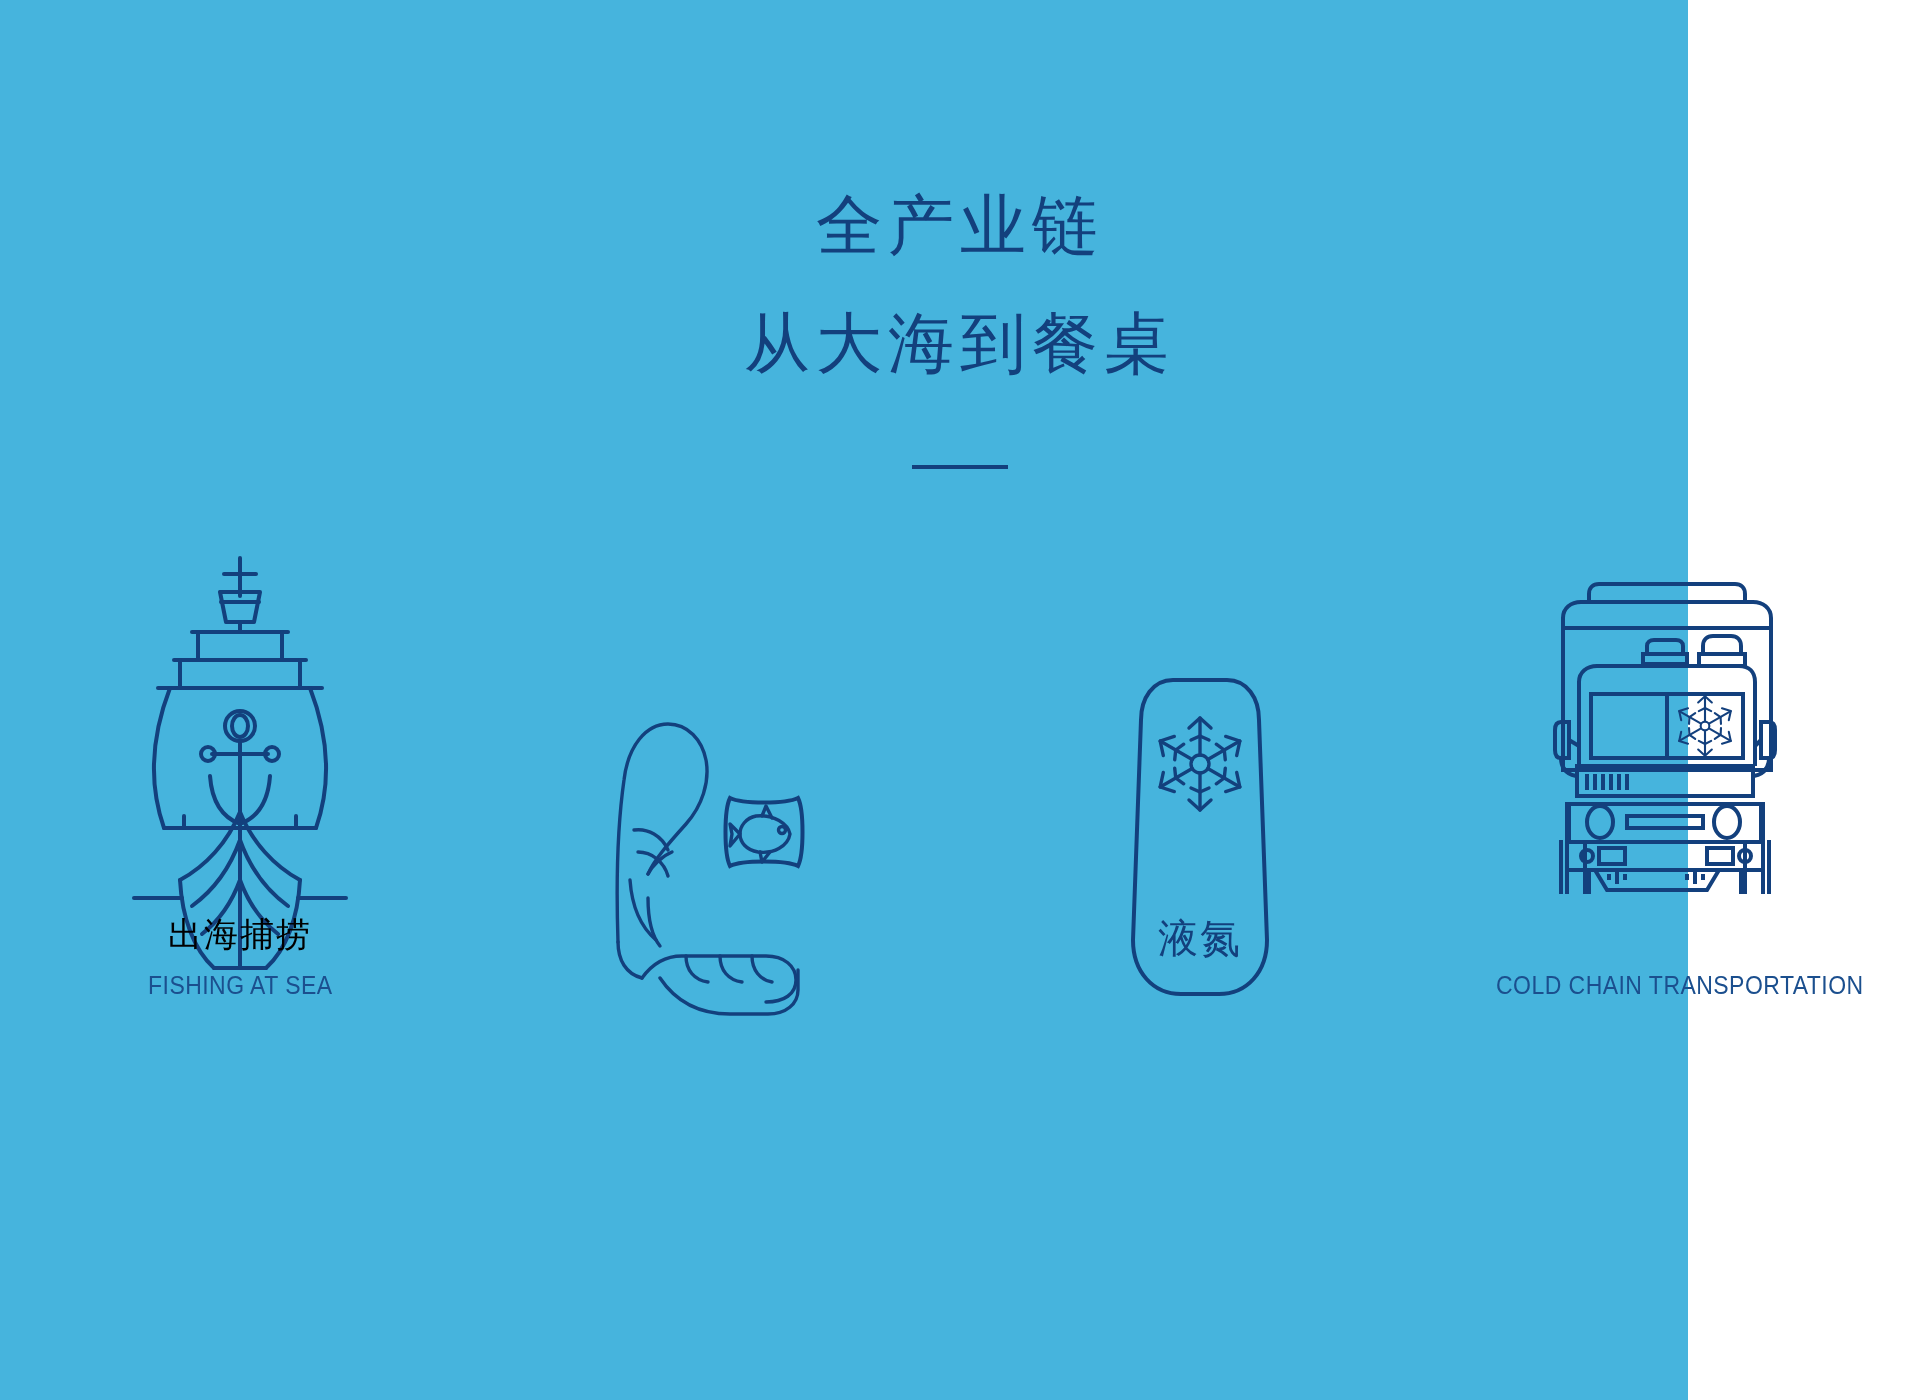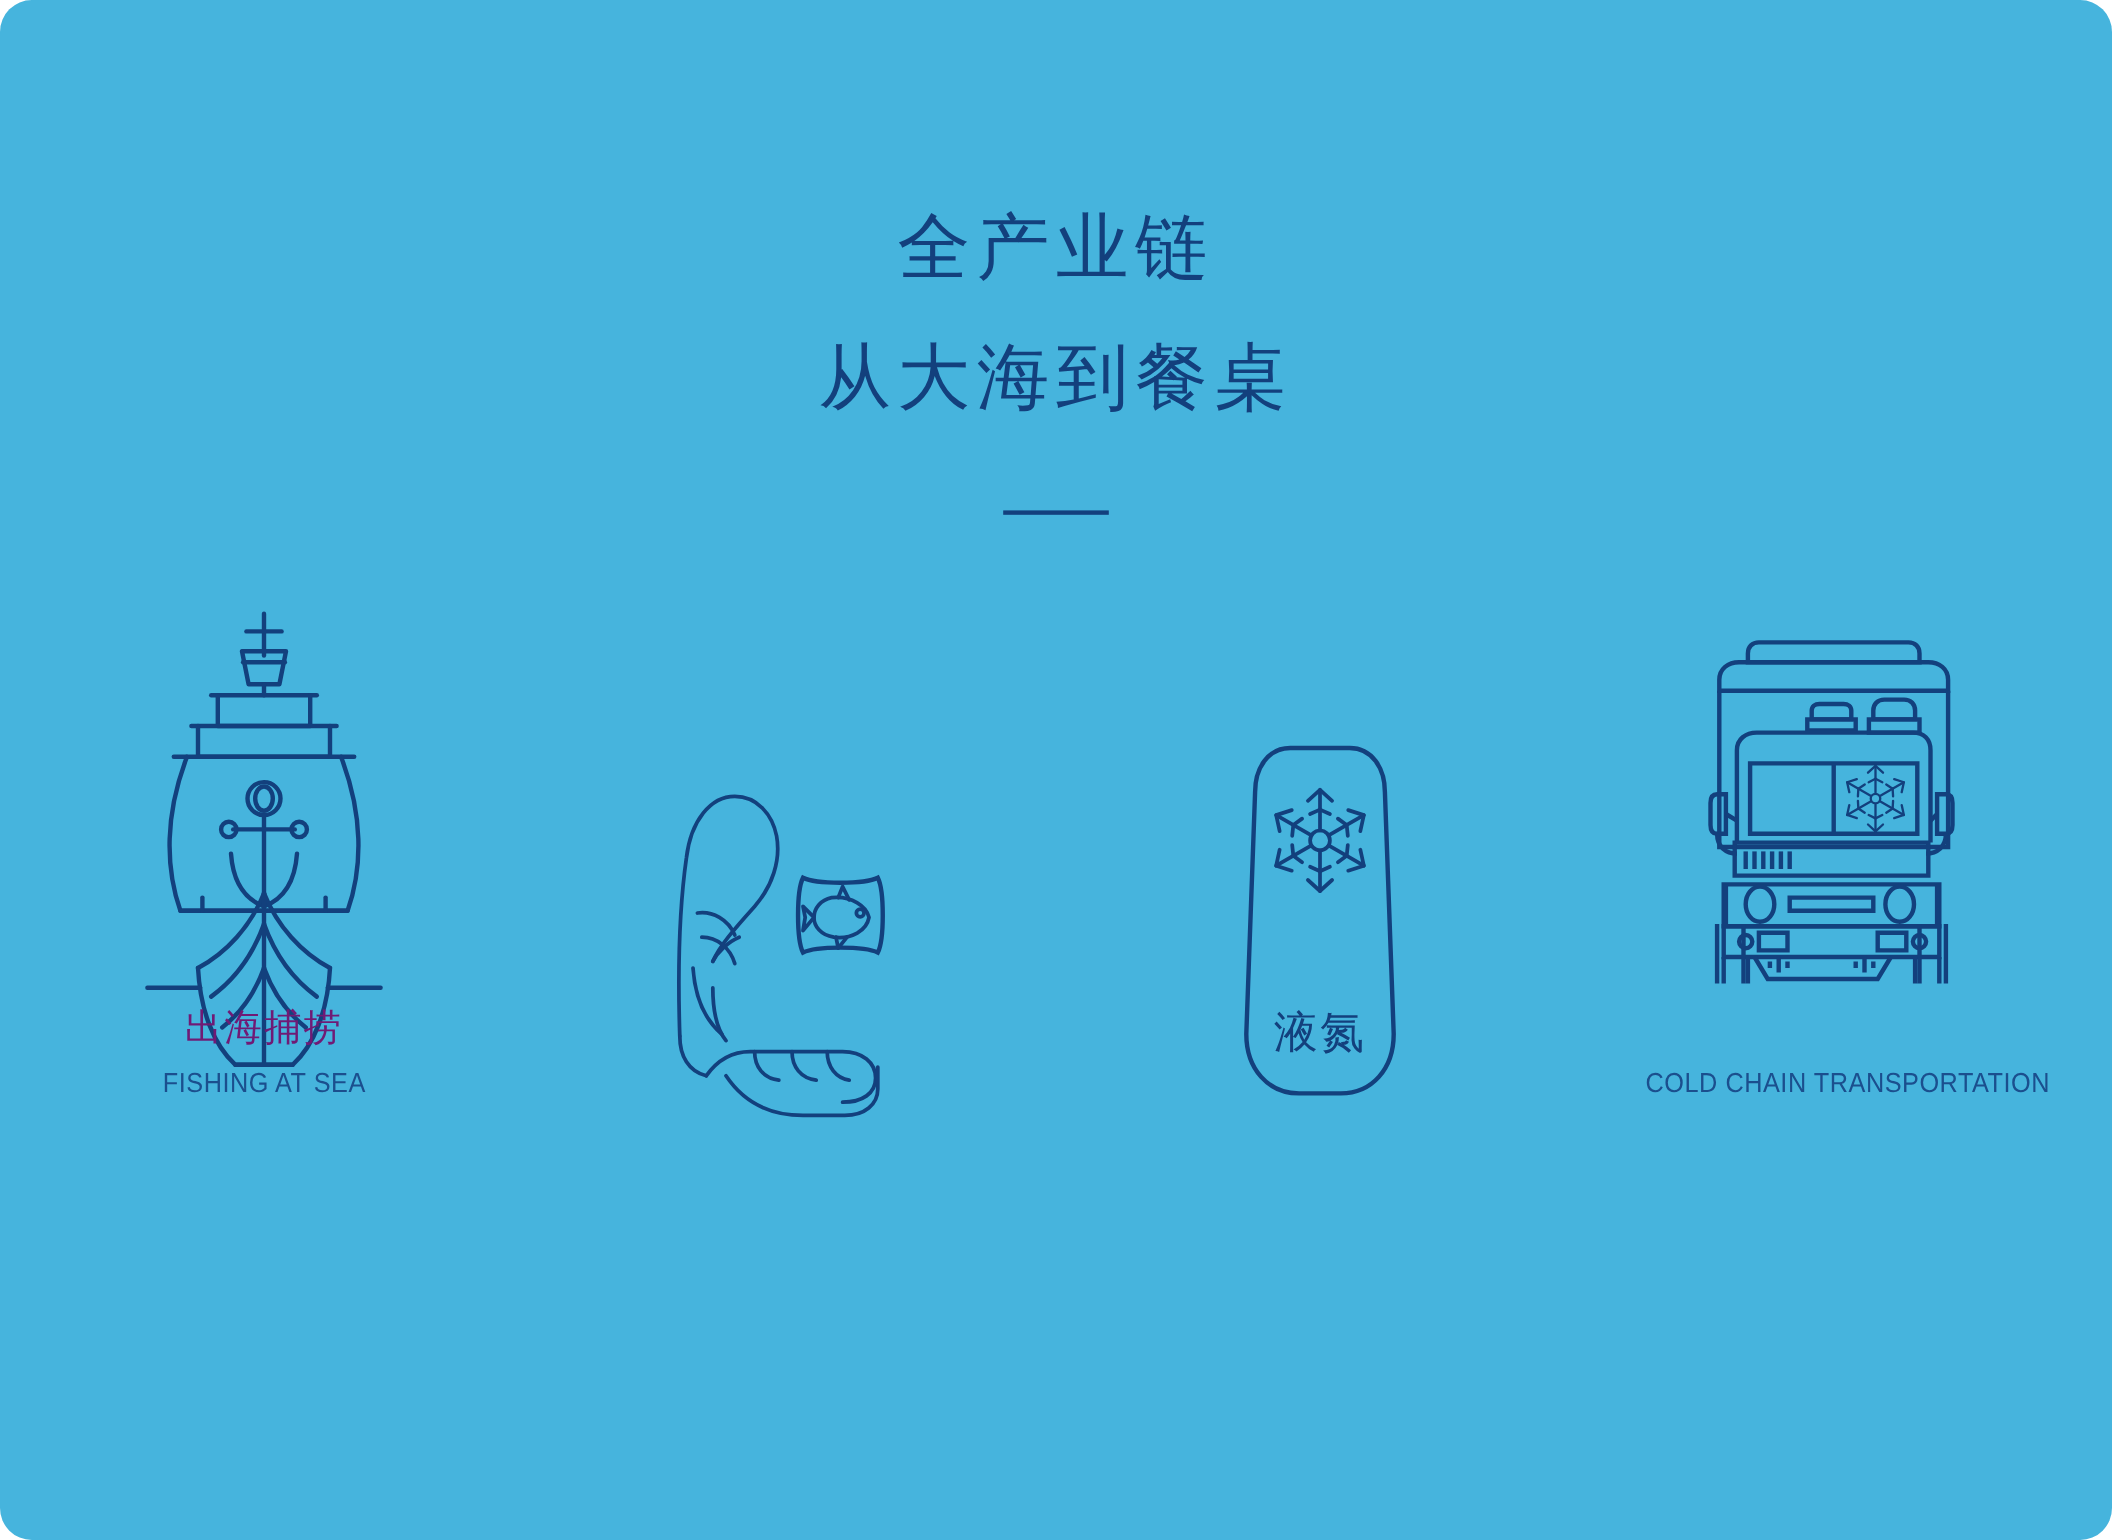--- a/index.html
+++ b/index.html
@@ -7,25 +7,24 @@
     padding: 0;
   }
   body {
     width: 1920px;
     height: 1400px;
     overflow: hidden;
     font-family: "Liberation Sans", "DejaVu Sans", sans-serif;
   }
   #page {
     position: relative;
-    width: 1920px;
+    width: 1688px;
     height: 1400px;
     background: #46b4dd;
     box-sizing: border-box;
-    border-radius: 29px;
   }
 
   
   .heading {
     position: absolute;
     top: 178px;
     left: 0;
     width: 1920px;
     text-align: center;
   }
@@ -81,21 +80,21 @@
   }
   .icon-box svg {
     display: block;
     overflow: visible;
   }
   .labels {
     margin-top: 62px;
     text-align: center;
   }
   .label-cn {
-    color: #701a75;
+    color: #000000;
     font-size: 34px;
     line-height: 44px;
     letter-spacing: 2px;
     white-space: nowrap;
     font-weight: 400;
   }
   .label-en {
     color: #1b4f8e;
     font-size: 25px;
     line-height: 34px;

